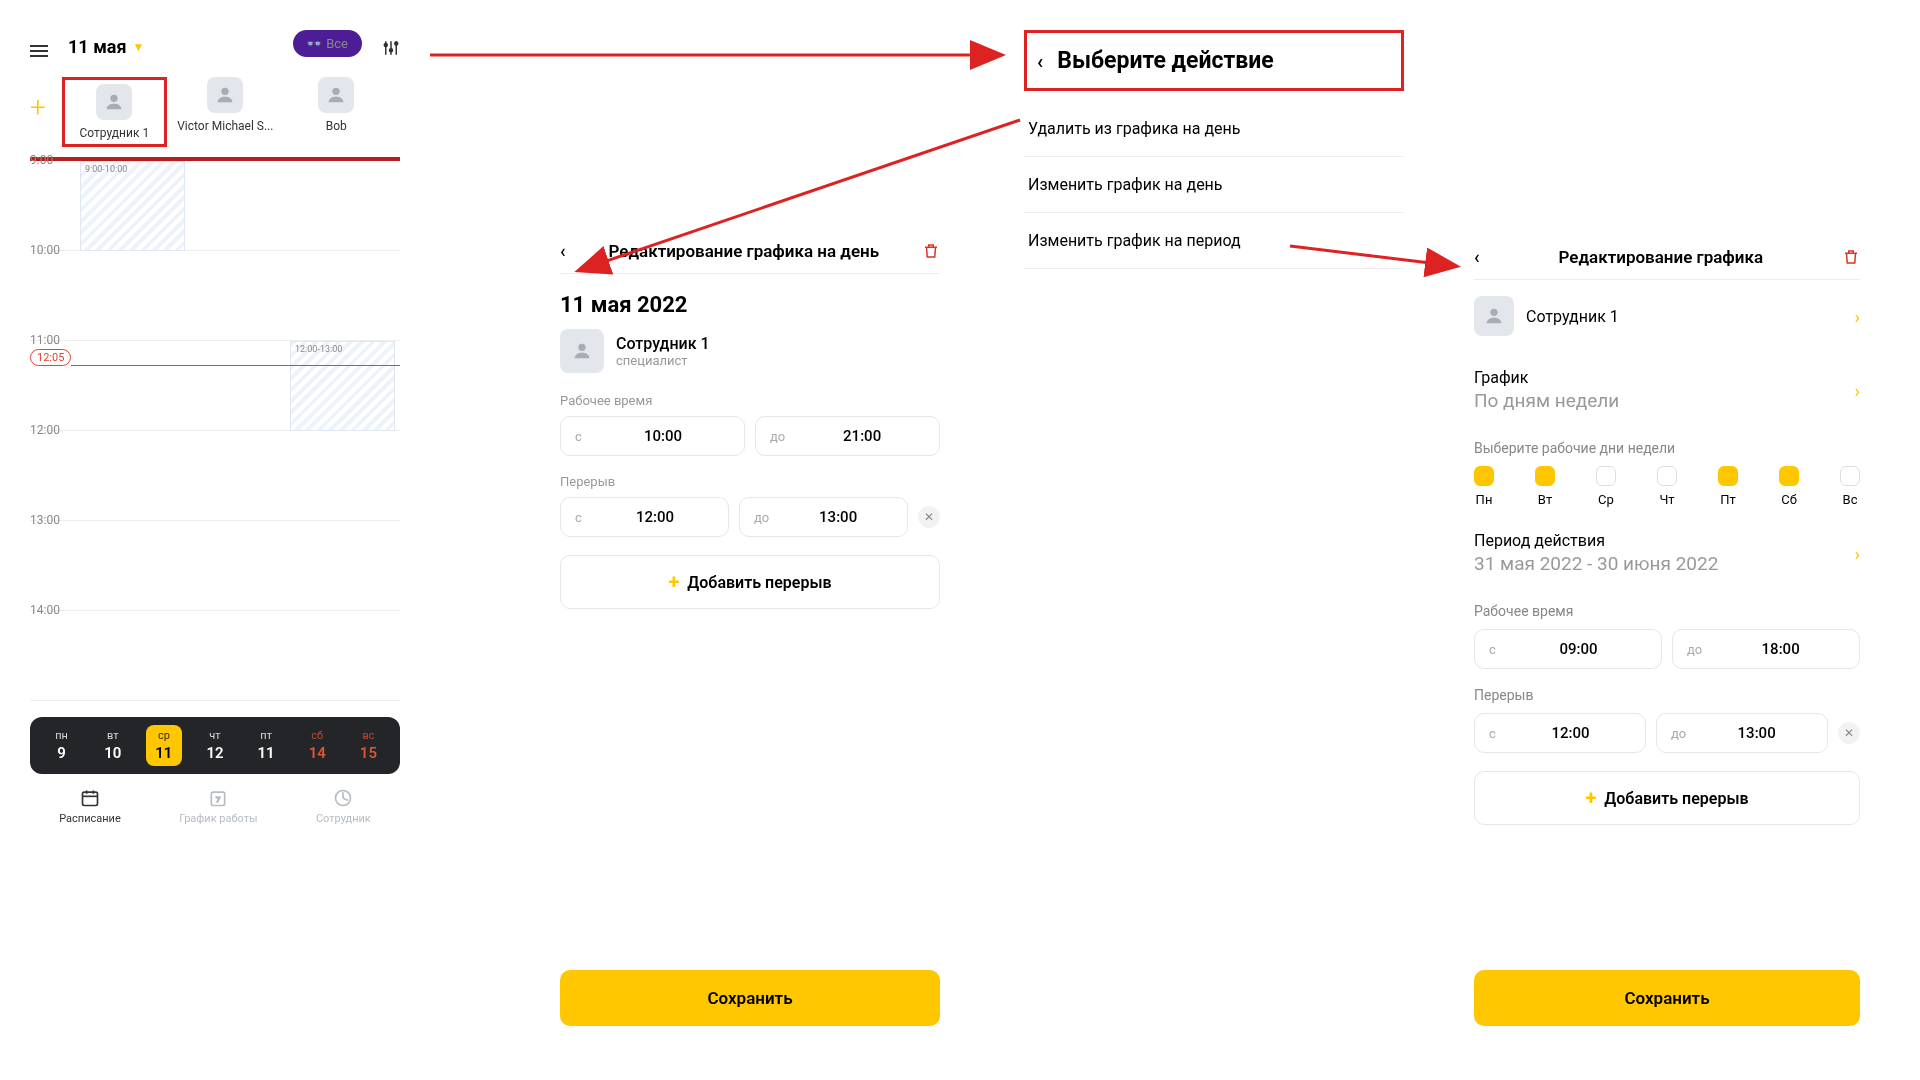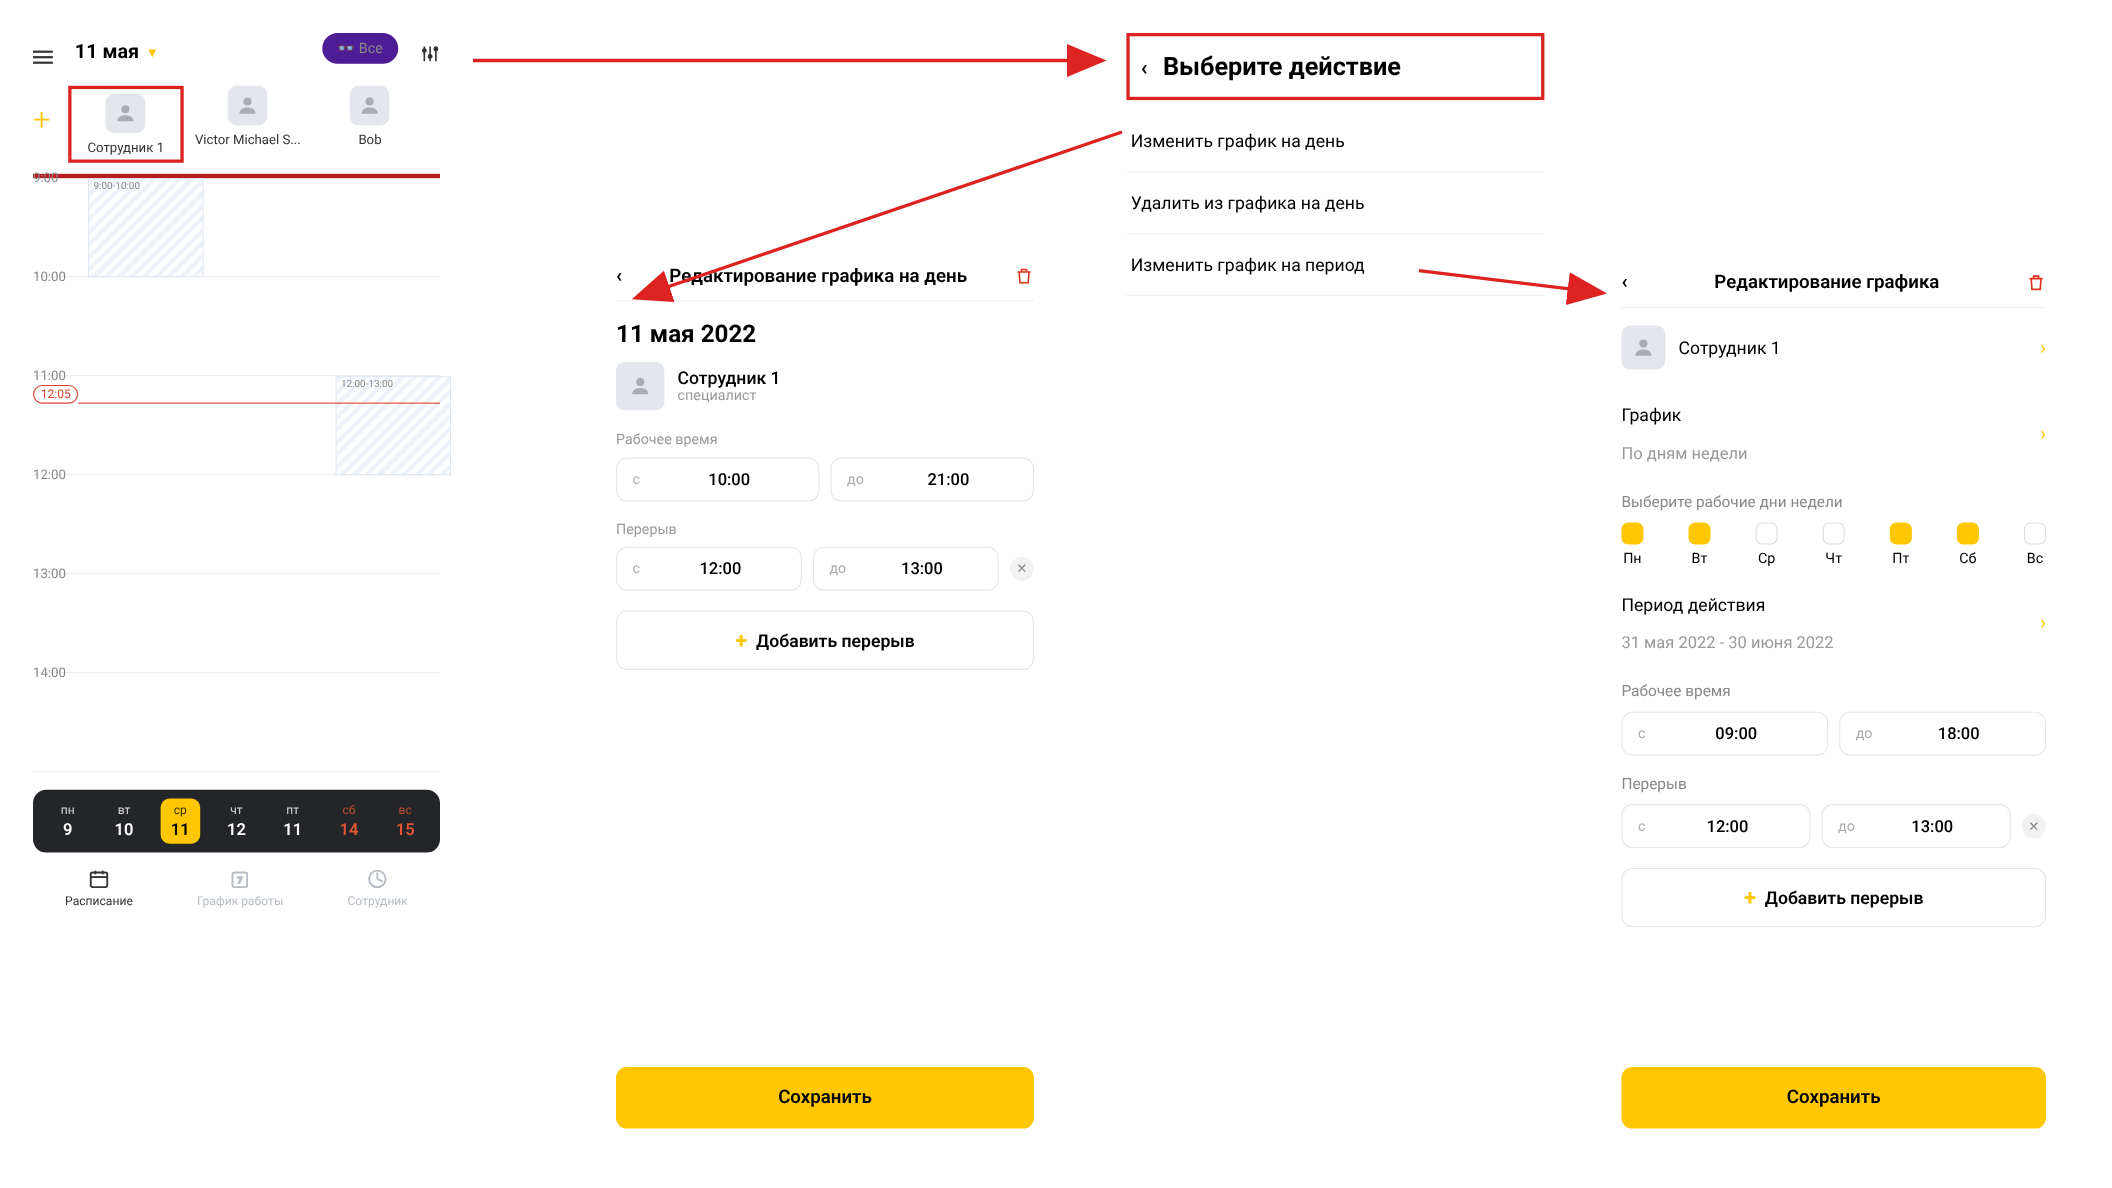--- a/index.html
+++ b/index.html
@@ -21,21 +21,21 @@
 .emp { display: flex; flex-direction: column; align-items: center; width: 105px; gap: 6px; }
 .emp.sel { border: 3px solid #dd2222; padding: 4px; }
 .avatar { width: 36px; height: 36px; background: #e3e6eb; border-radius: 8px; display: flex; align-items: center; justify-content: center; }
 .avatar svg { width: 22px; height: 22px; fill: #a7adb5; }
 .emp-name { font-size: 12px; color: #333; white-space: nowrap; overflow: hidden; text-overflow: ellipsis; max-width: 100px; text-align: center; }
 
 .schedule { position: relative; border-top: 4px solid #b91c1c; }
 .hour-row { height: 90px; border-bottom: 1px solid #eee; display: flex; }
 .hour-label { width: 50px; font-size: 12px; color: #888; padding-top: 0px; margin-top: -8px; }
 .event-block1 { position: absolute; left: 50px; top: 0px; width: 105px; height: 90px; background: repeating-linear-gradient(135deg,#eef3fa,#eef3fa 4px,#fff 4px,#fff 8px); border:1px solid #dfe7f2; font-size:9px; padding:2px 4px; color:#888;}
-.event-block2 { position: absolute; left: 260px; top: 180px; width: 105px; height: 90px; background: repeating-linear-gradient(135deg,#eef3fa,#eef3fa 4px,#fff 4px,#fff 8px); border:1px solid #dfe7f2; font-size:9px; padding:2px 4px; color:#888;margin-left:15px;}
+.event-block2 { position: absolute; left: 260px; top: 180px; width: 105px; height: 90px; background: repeating-linear-gradient(135deg,#eef3fa,#eef3fa 4px,#fff 4px,#fff 8px); border:1px solid #dfe7f2; font-size:9px; padding:2px 4px; color:#888;}
 .now-line { position: absolute; left: 0; right: 0; top: 188px; display: flex; align-items: flex-end; }
 .now-pill { border: 1px solid #dd4433; color: #dd4433; border-radius: 10px; font-size: 11px; padding: 1px 6px; background:#fff; }
 .now-bar { flex:1; height:1px; background:#dd4433; }
 
 .week-bar { margin-top: 16px; background: #232528; border-radius: 12px; padding: 8px 6px; display: flex; justify-content: space-around; color: #fff; }
 .wday { text-align: center; font-size: 12px; padding: 4px 8px; border-radius: 8px; min-width: 36px;}
 .wday .dayname{font-size:11px; opacity:.8}
 .wday .date{font-size:15px; font-weight:600; margin-top:2px}
 .wday.sel { background: #ffc700; color: #000; }
 .wday.wknd .dayname,.wday.wknd .date{ color:#dd5533; }
@@ -74,21 +74,21 @@
 .menu-list{}
 .menu-item{ padding:18px 4px; border-bottom:1px solid #eee; font-size:16px; cursor:pointer;}
 
 
 .panel4 { position:absolute; left:1474px; top:246px; width:386px; }
 .p4-header{display:flex;align-items:center;gap:12px;padding-bottom:12px;border-bottom:1px solid #eee;}
 .p4-title{font-size:17px;font-weight:600;flex:1;text-align:center;}
 .link-row{display:flex;align-items:center;gap:12px;padding:16px 0;cursor:pointer;}
 .link-row .avatar{width:40px;height:40px;}
 .link-title{font-size:16px;}
-.link-sub{font-size:15px;color:#999;margin-top:16px;}
+.link-sub{font-size:19px;color:#999;margin-top:2px;}
 .link-row .chev-r{margin-left:auto;color:#ffc700;font-size:18px;}
 .sec-heading{font-size:14px;color:#888;margin:12px 0 10px;}
 .days-row{display:flex;justify-content:space-between;margin-bottom:8px;}
 .day-chk{display:flex;flex-direction:column;align-items:center;gap:6px;font-size:13px;}
 .chk{width:20px;height:20px;border-radius:6px;border:1.5px solid #ddd;}
 .chk.on{background:#ffc700;border-color:#ffc700;position:relative;}
 .save-btn2{ position:absolute; left:1474px; top:970px; width:386px; background:#ffc700; border-radius:10px; padding:18px; text-align:center; font-size:17px; font-weight:600; cursor:pointer; }
 
 
 .arrow{position:absolute; pointer-events:none;}
@@ -284,22 +284,22 @@
     </div>
 </div>
 <div class="save-btn">Сохранить</div>
 
 <div class="panel3">
   <div class="p3-header">
     <div class="back-chev">‹</div>
     <div class="p3-title">Выберите действие</div>
   </div>
   <div class="menu-list">
+    <div class="menu-item">Удалить из графика на день</div>
     <div class="menu-item">Изменить график на день</div>
-    <div class="menu-item">Удалить из графика на день</div>
     <div class="menu-item">Изменить график на период</div>
   </div>
 </div>
 
 <div class="panel4">
   <div class="p4-header">
     <div class="back-chev">‹</div>
     <div class="p4-title">Редактирование графика</div>
     <svg class="trash" viewBox="0 0 24 24" fill="none" stroke="#dd3322" stroke-width="2">
         <path d="M4 7h16M9 7V4h6v3M6 7l1 13h10l1-13"></path>

